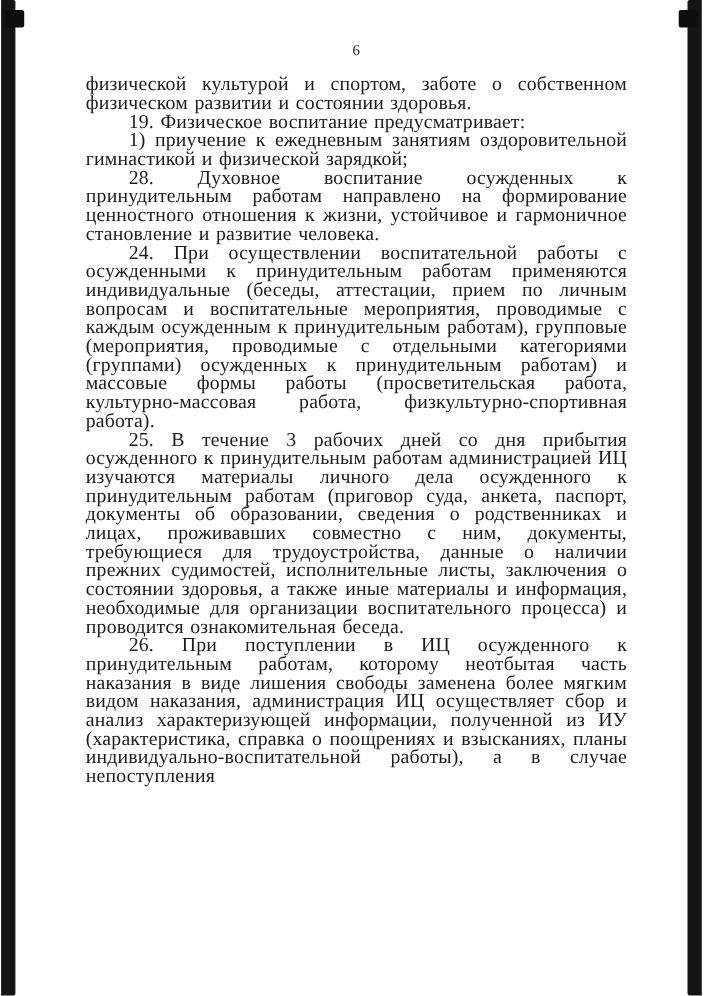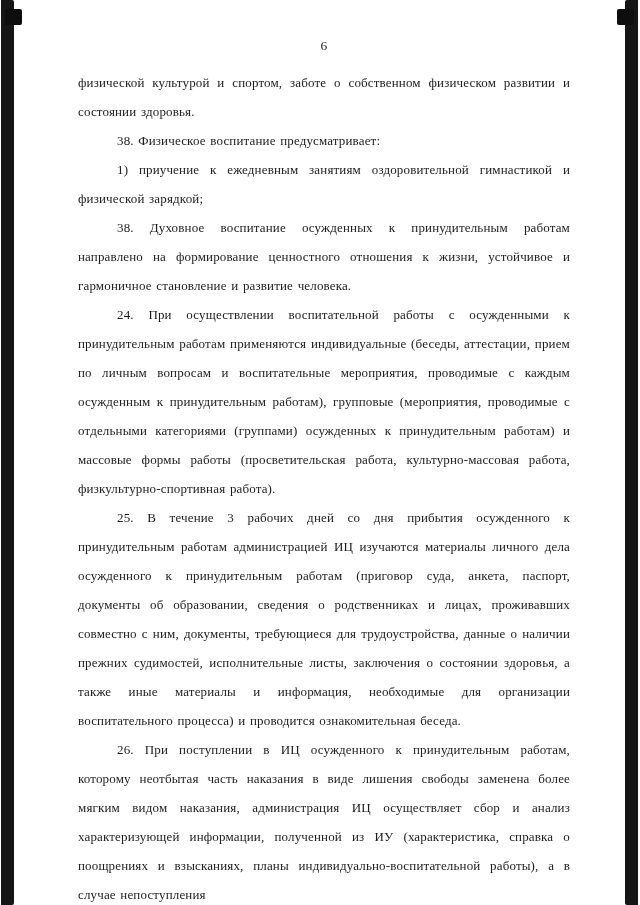--- a/index.html
+++ b/index.html
@@ -39,41 +39,41 @@
     color: #1c1c1c;
   }
   .page-number {
     text-align: center;
     font-size: 13.5px;
     margin: 0 0 14px 0;
     letter-spacing: 0.3px;
   }
   .page-content p {
     margin: 0;
-    font-size: 13px;
-    line-height: 29px;
+    font-size: 18px;
+    line-height: 17px;
     text-align: justify;
     text-indent: 39px;
     letter-spacing: 0.15px;
     word-spacing: 1.2px;
   }
   .page-content p.no-indent {
     text-indent: 0;
   }
 </style>
 </head>
 <body>
 
 <div class="scan-bar left"></div>
 <div class="scan-bar right"></div>
 <div class="corner-mark tl"></div>
 <div class="corner-mark tr"></div>
 
 <div class="page-content">
   <div class="page-number">6</div>
   <p class="no-indent">физической культурой и спортом, заботе о собственном физическом развитии и состоянии здоровья.</p>
-  <p>38. Физическое воспитание предусматривает:</p>
+  <p>19. Физическое воспитание предусматривает:</p>
   <p>1) приучение к ежедневным занятиям оздоровительной гимнастикой и физической зарядкой;</p>
-  <p>38. Духовное воспитание осужденных к принудительным работам направлено на формирование ценностного отношения к жизни, устойчивое и гармоничное становление и развитие человека.</p>
+  <p>28. Духовное воспитание осужденных к принудительным работам направлено на формирование ценностного отношения к жизни, устойчивое и гармоничное становление и развитие человека.</p>
   <p>24. При осуществлении воспитательной работы с осужденными к принудительным работам применяются индивидуальные (беседы, аттестации, прием по личным вопросам и воспитательные мероприятия, проводимые с каждым осужденным к принудительным работам), групповые (мероприятия, проводимые с отдельными категориями (группами) осужденных к принудительным работам) и массовые формы работы (просветительская работа, культурно-массовая работа, физкультурно-спортивная работа).</p>
   <p>25. В течение 3 рабочих дней со дня прибытия осужденного к принудительным работам администрацией ИЦ изучаются материалы личного дела осужденного к принудительным работам (приговор суда, анкета, паспорт, документы об образовании, сведения о родственниках и лицах, проживавших совместно с ним, документы, требующиеся для трудоустройства, данные о наличии прежних судимостей, исполнительные листы, заключения о состоянии здоровья, а также иные материалы и информация, необходимые для организации воспитательного процесса) и проводится ознакомительная беседа.</p>
   <p>26. При поступлении в ИЦ осужденного к принудительным работам, которому неотбытая часть наказания в виде лишения свободы заменена более мягким видом наказания, администрация ИЦ осуществляет сбор и анализ характеризующей информации, полученной из ИУ (характеристика, справка о поощрениях и взысканиях, планы индивидуально-воспитательной работы), а в случае непоступления</p>
 </div>
 
 </body></html>

